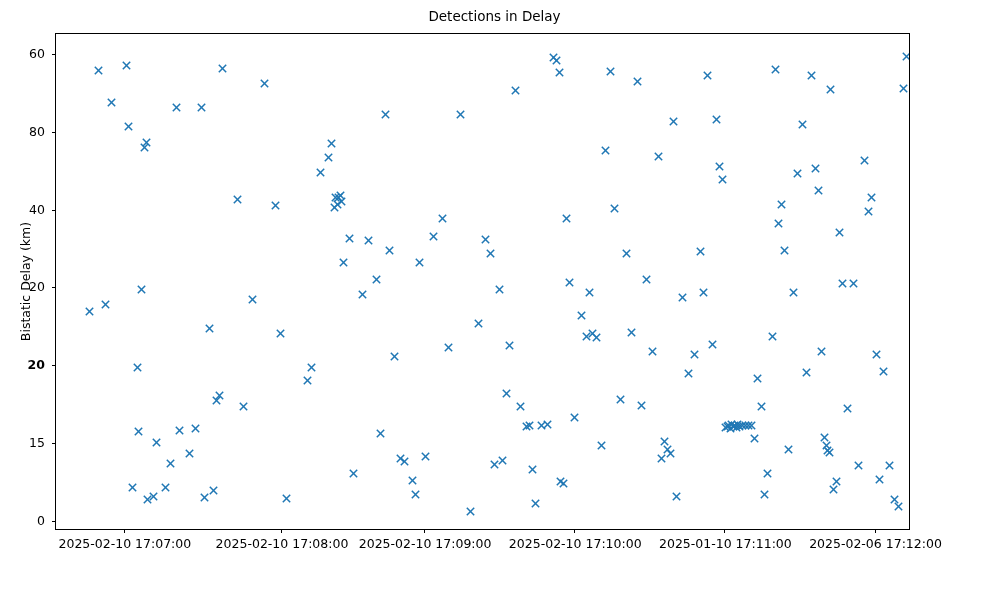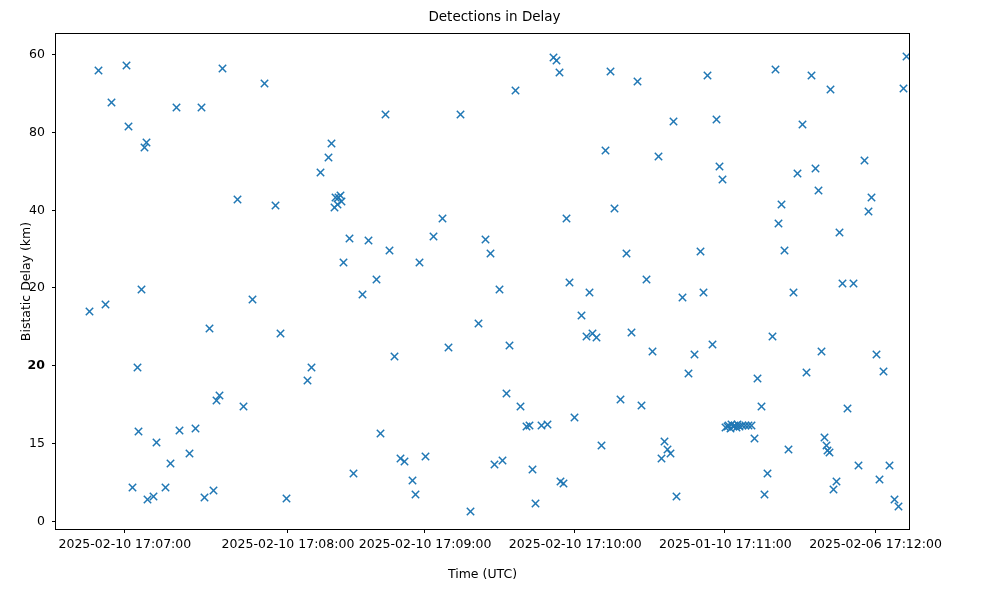--- a/index.html
+++ b/index.html
@@ -114,21 +114,20 @@
 </style>
 </head>
 <body>
 
 <div id="figure">
 
   <div id="plot-title">Detections in Delay</div>
 
   <div id="ylabel">Bistatic Delay (km)</div>
 
-  <div id="xlabel">Time (UTC)</div>
 
   <div id="axes">
     <div id="plot-area">
         <div class="marker" style="left: 33.33px; top: 277.45px;">
           <svg viewBox="0 0 11 11">
             <line x1="1.8" y1="1.8" x2="9.2" y2="9.2" stroke="#1f77b4" stroke-width="1.5"></line>
             <line x1="9.2" y1="1.8" x2="1.8" y2="9.2" stroke="#1f77b4" stroke-width="1.5"></line>
           </svg>
         </div>
         <div class="marker" style="left: 42.34px; top: 36.53px;">
@@ -1226,21 +1225,21 @@
           <span class="ytick-label">80</span>
         </div>
         <div class="ytick" style="top: 20.21px; text-decoration: underline;">
           <span class="ytick-label">60</span>
         </div>
       </div>
     <div id="x-ticks">
         <div class="xtick" style="left: 67.86px;">
           <span class="xtick-label">2025-02-10 17:07:00</span>
         </div>
-        <div class="xtick" style="left: 231px; text-decoration: underline;">
+        <div class="xtick" style="left: 225px; text-decoration: underline;">
           <span class="xtick-label">2025-02-10 17:08:00</span>
         </div>
         <div class="xtick" style="left: 368.12px;">
           <span class="xtick-label">2025-02-10 17:09:00</span>
         </div>
         <div class="xtick" style="left: 518.25px;">
           <span class="xtick-label">2025-02-10 17:10:00</span>
         </div>
         <div class="xtick" style="left: 668.39px;">
           <span class="xtick-label">2025-01-10 17:11:00</span>

